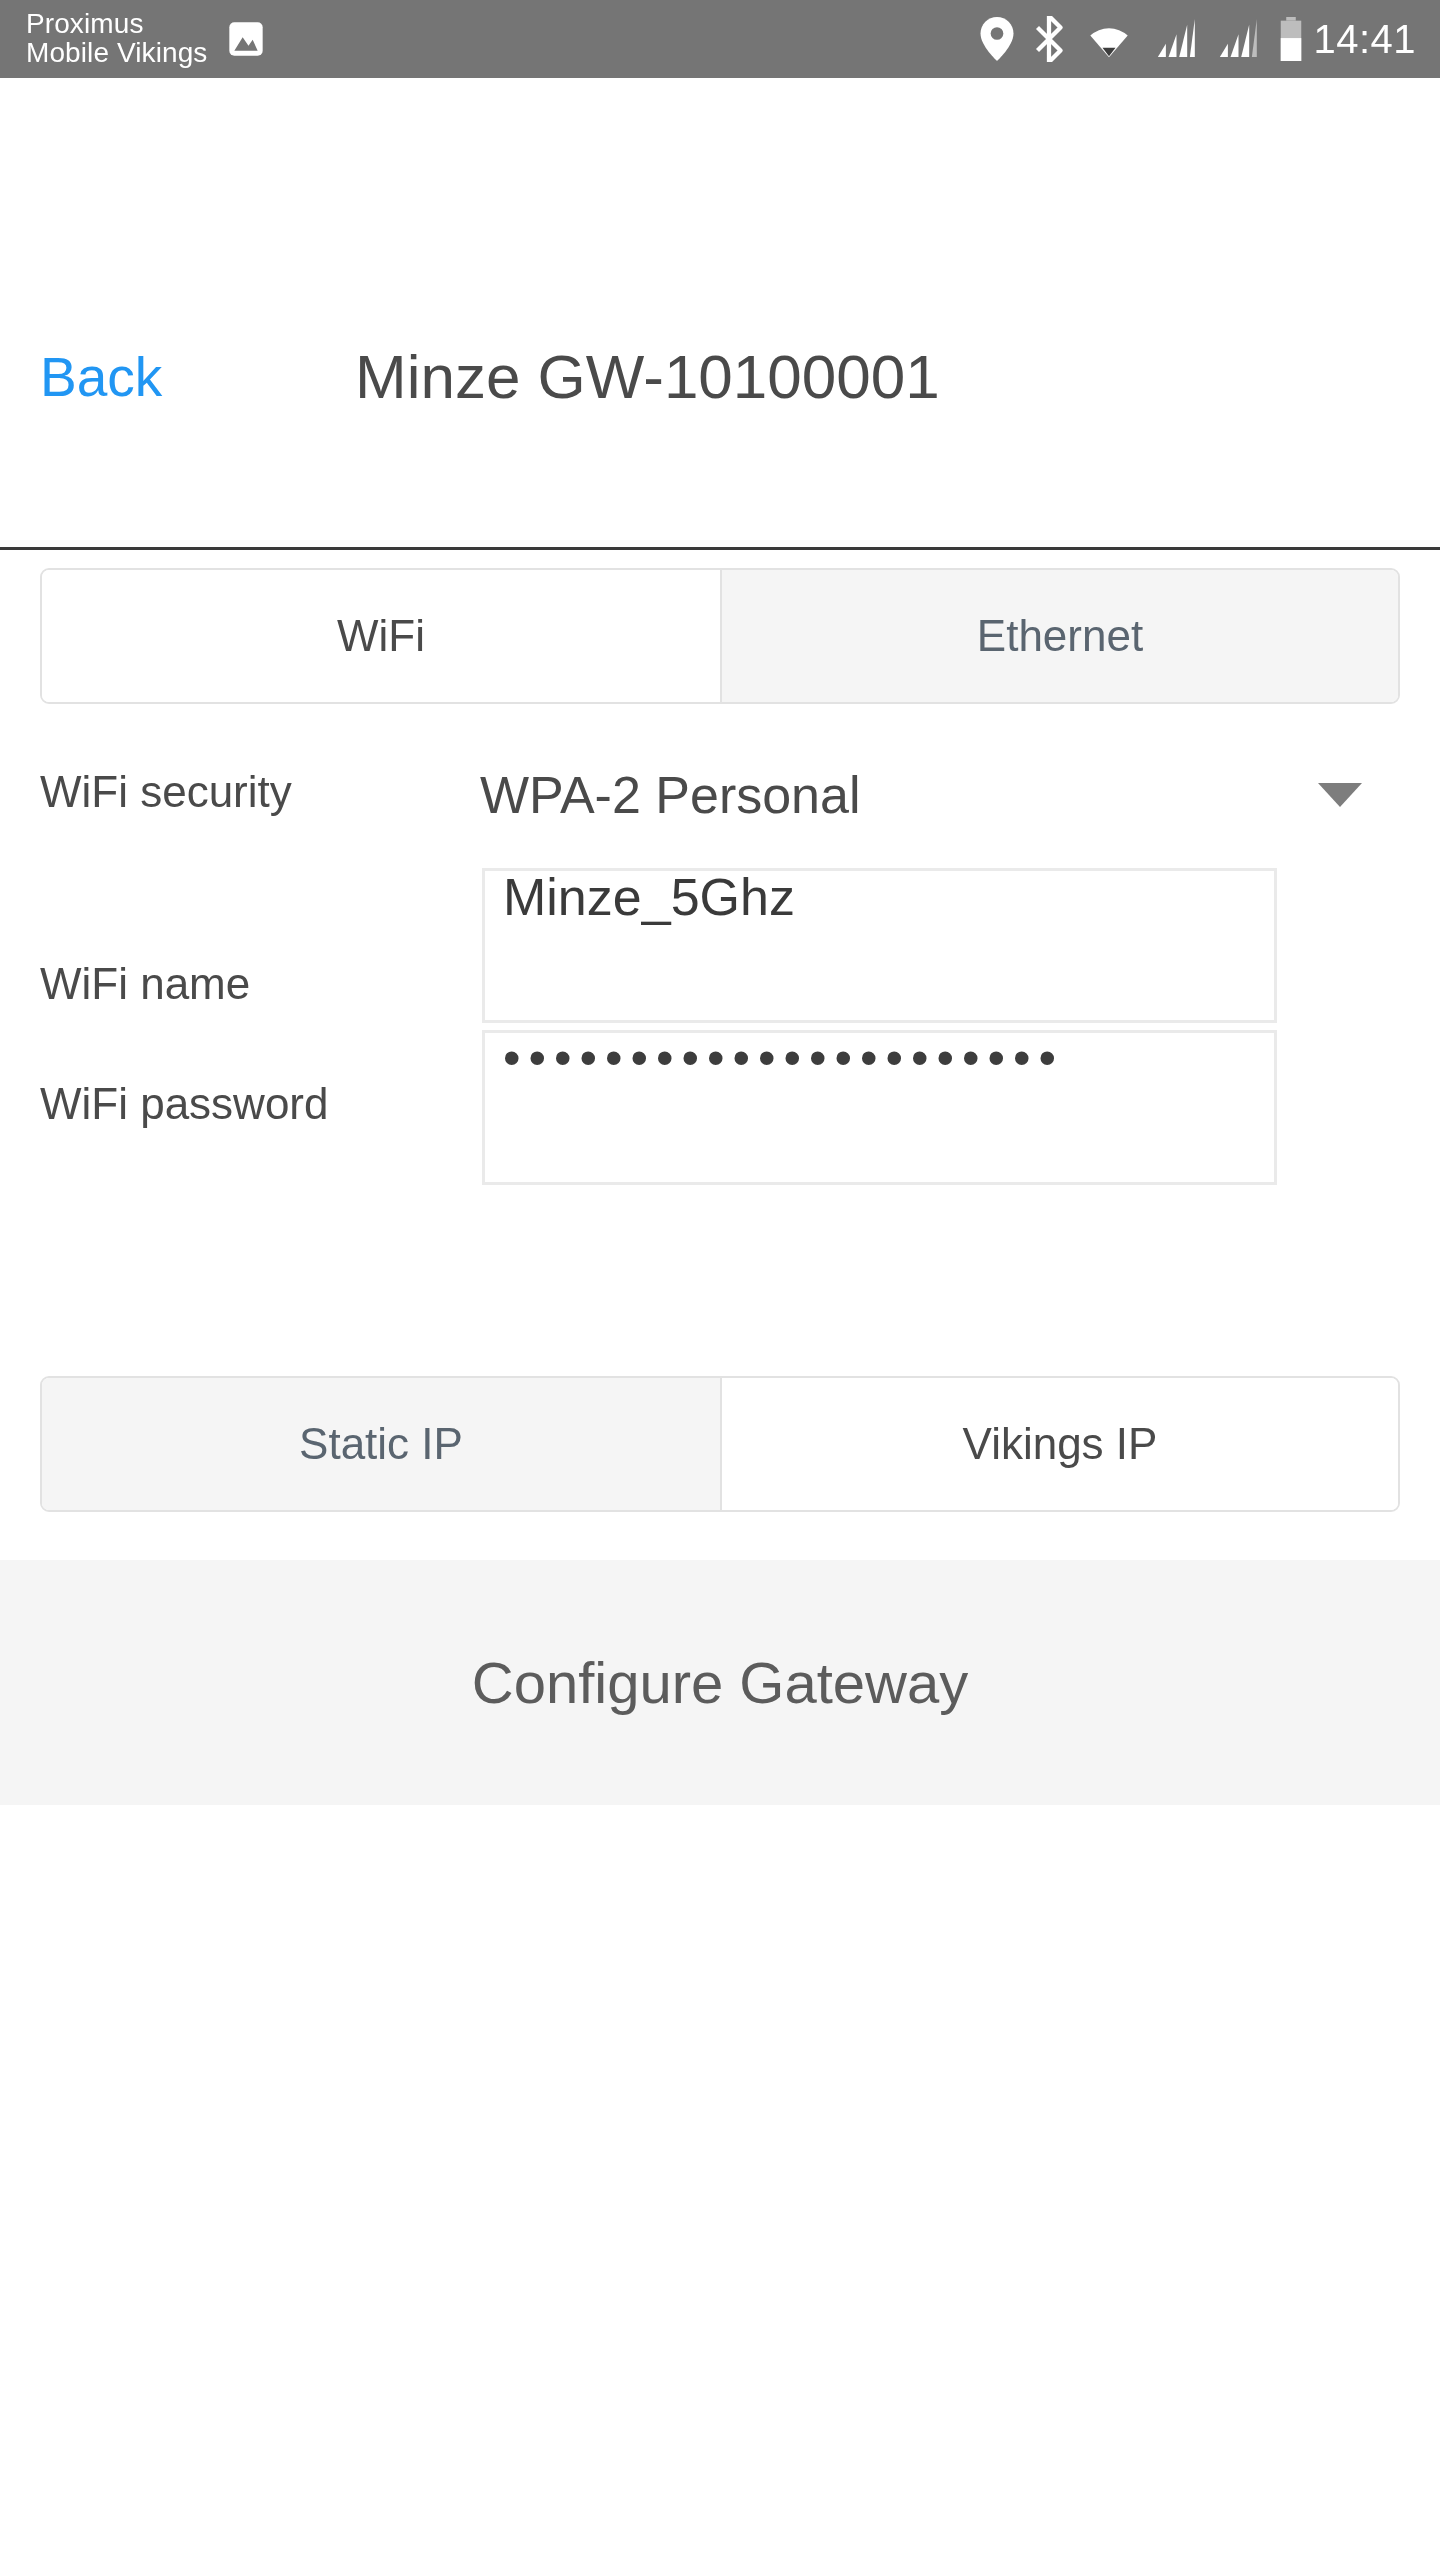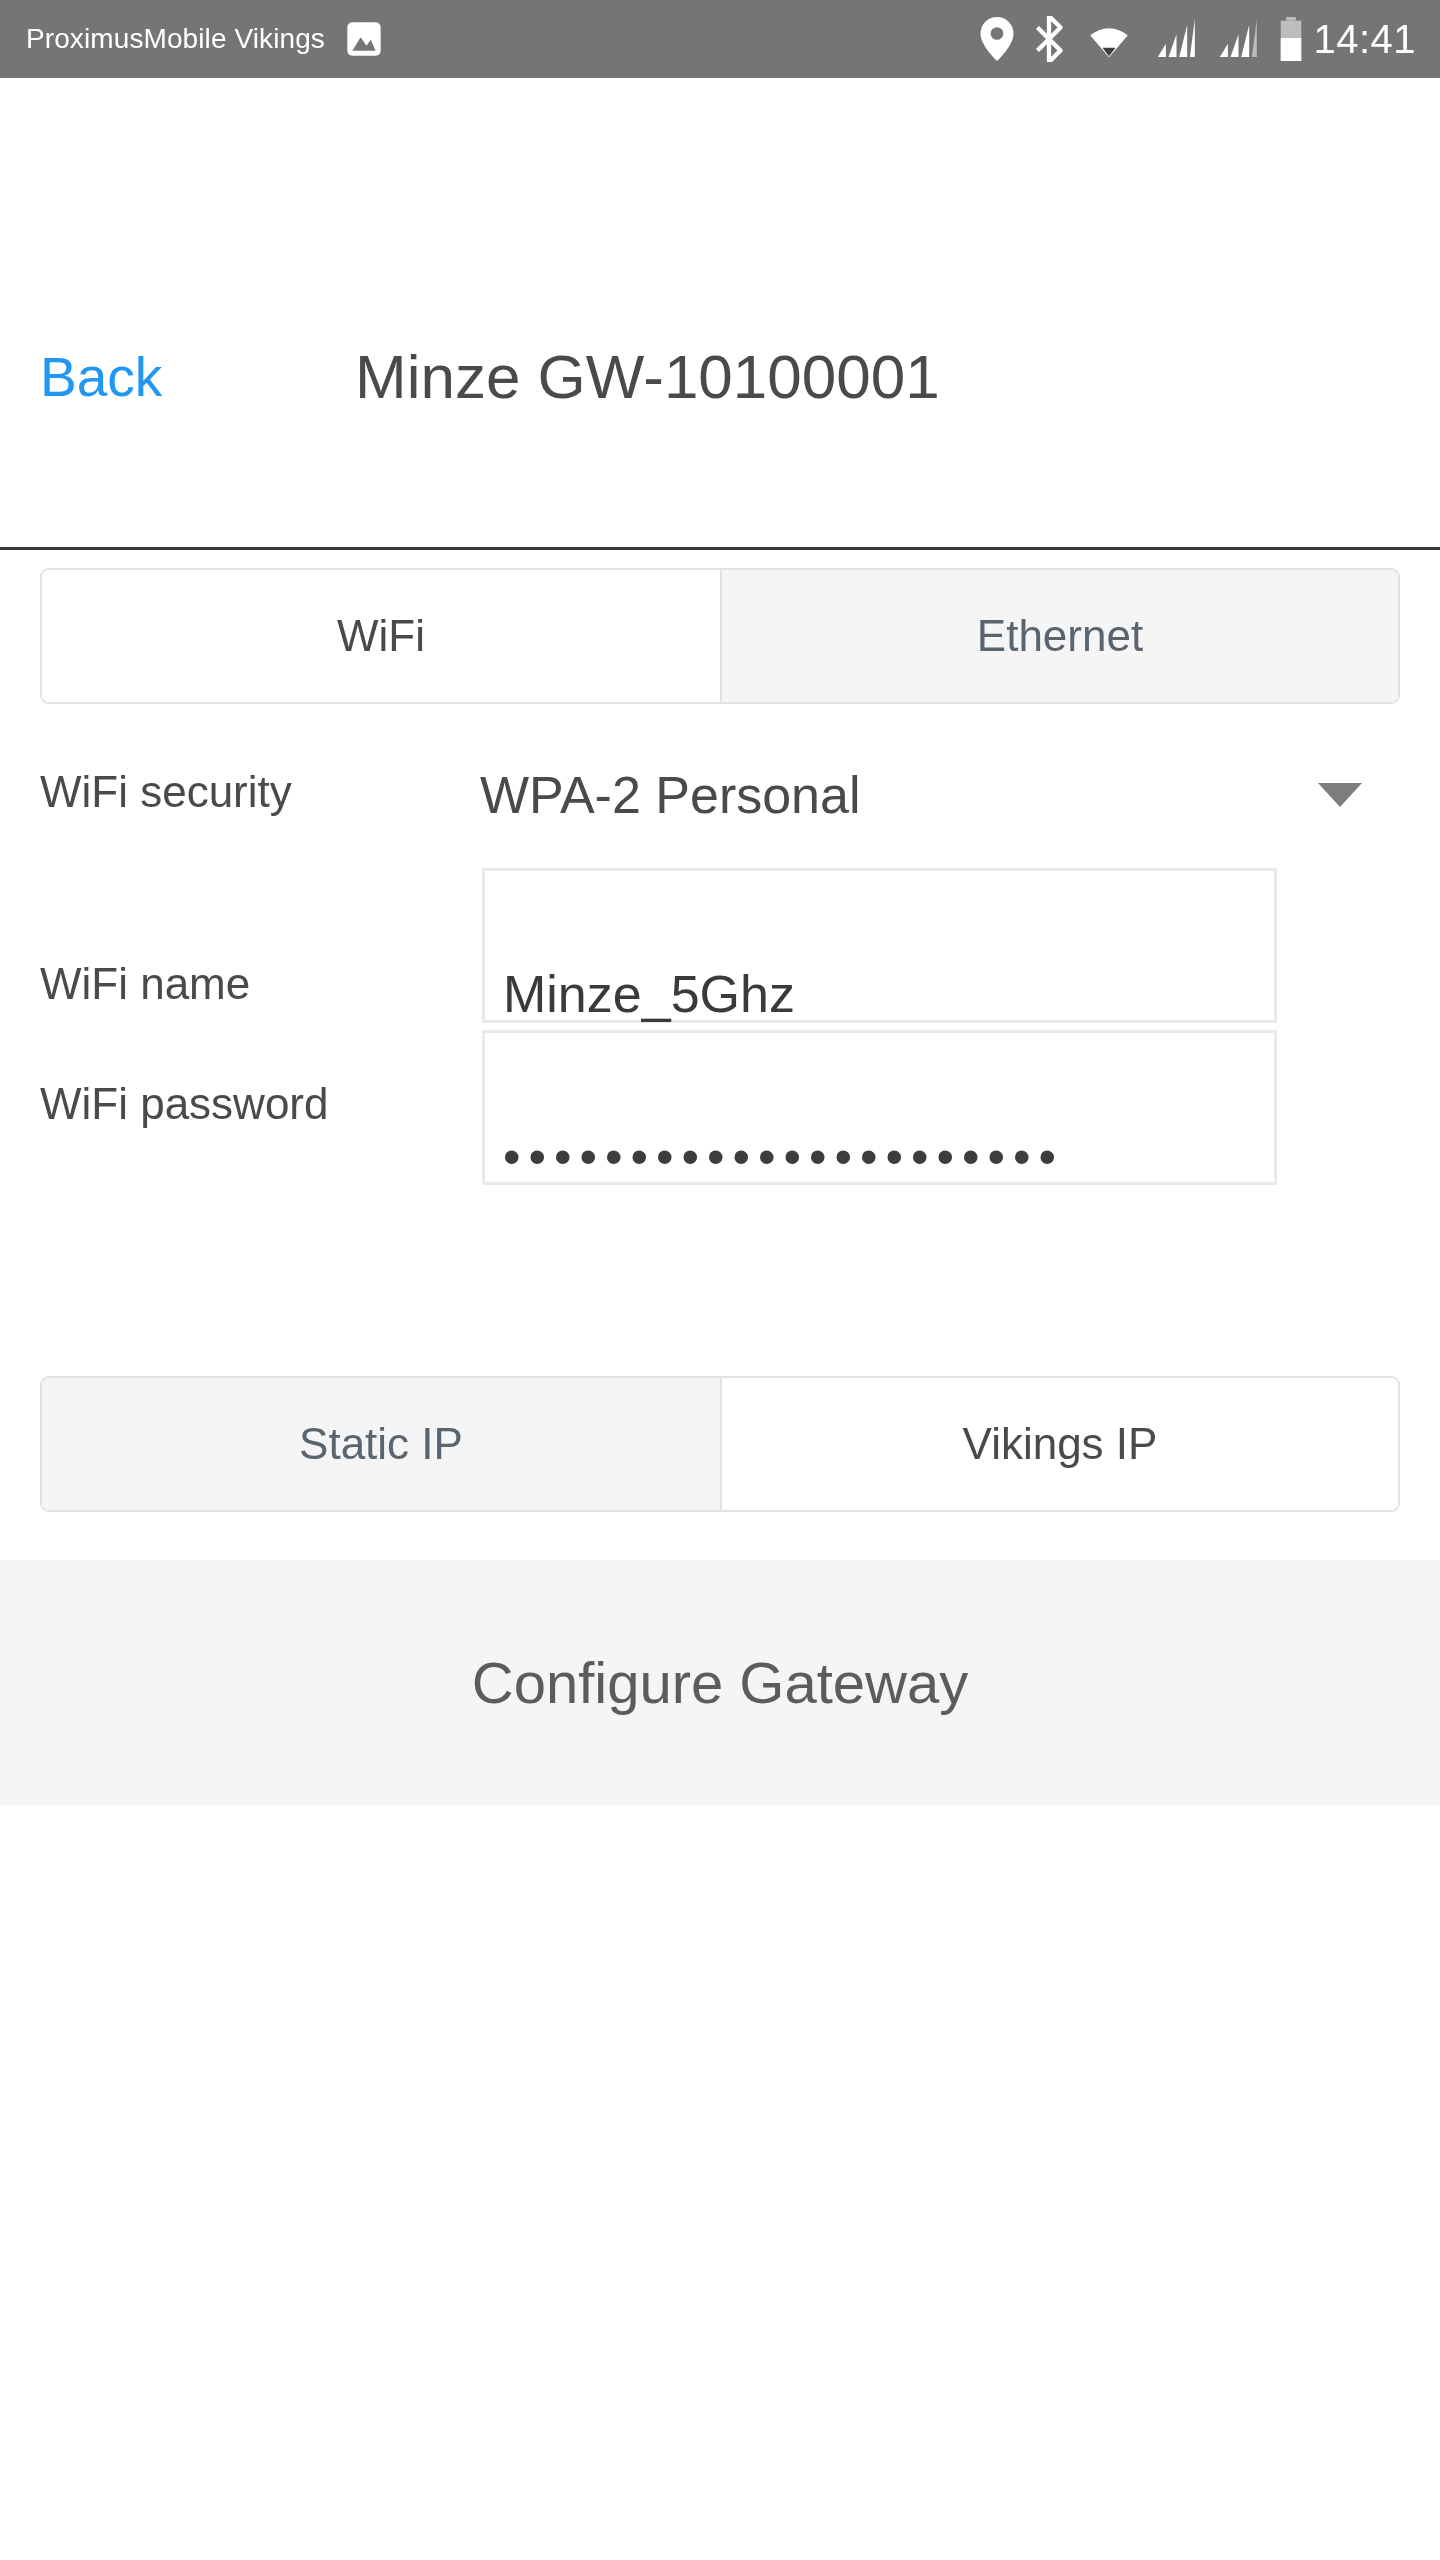--- a/index.html
+++ b/index.html
@@ -12,21 +12,21 @@
 
   
   .statusbar {
     position: relative;
     width: 1440px; height: 78px;
     background: #757575;
     display: flex; align-items: center;
     padding: 0 24px 0 26px;
   }
   .carrier {
-    display: flex; flex-direction: row; justify-content: center;
+    display: flex; flex-direction: column; justify-content: center;
     line-height: 1.02;
   }
   .carrier-line {
     color: #ffffff;
     font-size: 28px;
     letter-spacing: 0.1px;
     white-space: nowrap;
   }
   .carrier-icon {
     margin-left: 18px;
@@ -140,21 +140,21 @@
     border-top: 24px solid #7d7d7d;
   }
 
   
   .text-field {
     position: absolute;
     left: 482px;
     width: 795px; height: 155px;
     background: #ffffff;
     border: 3px solid #eaeaea;
-    display: flex; align-items: flex-end;
+    display: flex; align-items: flex-start;
     padding-left: 18px;
   }
   #fld-name     { top: 318px; }
   #fld-password { top: 480px; }
 
   .field-value {
     color: #3a3a3a;
     font-size: 52px;
     line-height: 1;
     white-space: nowrap;

